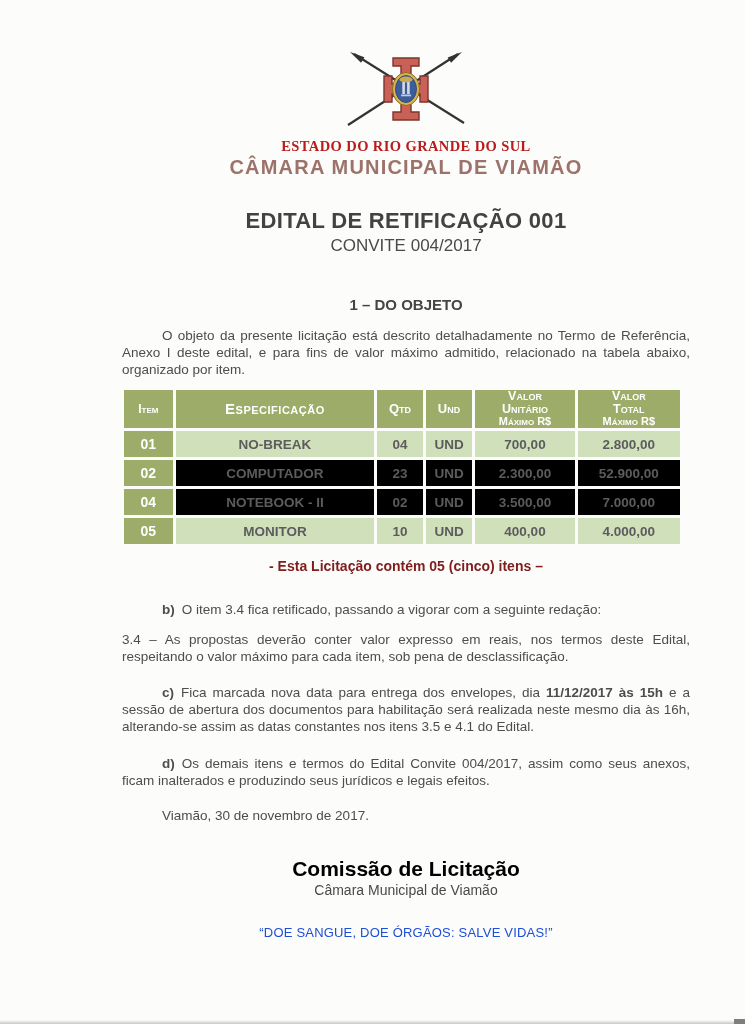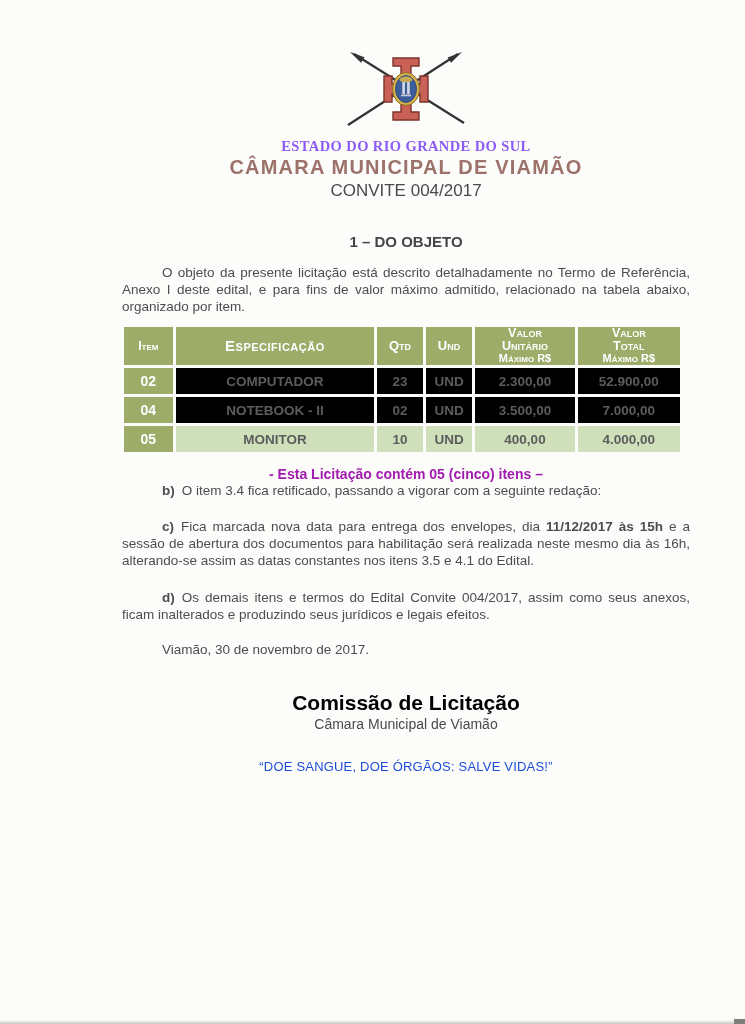--- a/index.html
+++ b/index.html
@@ -11,40 +11,40 @@
     position:relative; overflow:hidden;
   }
   .page { position:absolute; inset:0; }
   .content { position:absolute; left:122px; top:0; width:568px; }
 
   
   .crest { display:block; width:132px; height:92px; margin:45px auto 0; }
   .hdr-line1 {
     font-family:"Liberation Serif","DejaVu Serif",serif;
     font-weight:bold; font-size:14.5px; letter-spacing:.4px;
-    color:#8b5cf6; text-align:center; margin-top:1px;
+    color:#b91c1c; text-align:center; margin-top:1px;
   }
   .hdr-line2 {
     font-weight:bold; font-size:20px; letter-spacing:1.2px;
     color:#9c726a; text-align:center; margin-top:1px;
   }
   .hdr-line3 { font-size:15.5px; color:#4c4c4c; text-align:center; margin-top:1px; }
 
   
   .title { margin-top:29px; text-align:center; font-weight:bold; font-size:22px; color:#424242; letter-spacing:.3px; }
   .subtitle { text-align:center; font-size:17px; color:#4a4a4a; margin-top:2px; }
 
   
   .para { font-size:13.5px; line-height:17px; margin:0; color:#4d4d4d; }
   .plabel { font-weight:bold; margin-right:7px; }
   .para-a   { margin-top:30px; text-indent:40px; }
-  .section-heading { margin-top:32px; text-align:center; font-weight:bold; font-size:15px; color:#454545; }
+  .section-heading { margin-top:40px; text-align:center; font-weight:bold; font-size:15px; color:#454545; }
   .para-objeto { margin-top:14px; text-align:justify; text-indent:40px; }
-  .caption { margin-top:11px; text-align:center; font-weight:bold; font-size:14px; color:#a21caf; }
-  .para-b  { text-indent:40px; }
+  .caption { margin-top:11px; text-align:center; font-weight:bold; font-size:14px; color:#7f1d1d; }
+  .para-b  { margin-top:27px; text-indent:40px; }
   .para-34 { margin-top:13px; text-align:justify; }
   .para-c  { margin-top:19px; text-align:justify; text-indent:40px; }
   .para-d  { margin-top:20px; text-align:justify; text-indent:40px; }
   .hl { font-weight:bold; }
   .date-line { margin-top:18px; text-indent:40px; }
 
   
   .items-table {
     border-collapse:separate; border-spacing:3px;
     table-layout:fixed; width:562px;
@@ -108,20 +108,21 @@
       <ellipse cx="66" cy="44" rx="10.5" ry="13.5" fill="#3c5d9c" stroke="#2c3f6e" stroke-width="0.8"></ellipse>
       <ellipse cx="66" cy="34.5" rx="6.5" ry="3" fill="#d8b44a" opacity="0.9"></ellipse>
       <rect x="62.3" y="37" width="2.6" height="12" fill="#d4d9e6"></rect>
       <rect x="67.1" y="37" width="2.6" height="12" fill="#d4d9e6"></rect>
       <rect x="61" y="49.5" width="10" height="1.8" fill="#c4cad8"></rect>
     </svg>
 
     <div class="hdr-line1">ESTADO DO RIO GRANDE DO SUL</div>
     <div class="hdr-line2">CÂMARA MUNICIPAL DE VIAMÃO</div>
 
+    <div class="title">EDITAL DE RETIFICAÇÃO 001</div>
     <div class="subtitle">CONVITE 004/2017</div>
 
 
     <div class="section-heading">1 – DO OBJETO</div>
 
     <p class="para para-objeto">O objeto da presente licitação está descrito detalhadamente no Termo de Referência, Anexo I deste edital, e para fins de valor máximo admitido, relacionado na tabela abaixo, organizado por item.</p>
 
     <table class="items-table">
       <colgroup>
         <col style="width:48px">
@@ -143,20 +144,28 @@
               <span class="vsmall">Máximo R$</span>
             </th>
           <th class="th-valor">
               <span class="vline">Valor</span>
               <span class="vline">Total</span>
               <span class="vsmall">Máximo R$</span>
             </th>
         </tr>
       </thead>
       <tbody>
+        <tr class="row-odd">
+          <td class="td-item">01</td>
+          <td class="td-data">NO-BREAK</td>
+          <td class="td-data">04</td>
+          <td class="td-data">UND</td>
+          <td class="td-data">700,00</td>
+          <td class="td-data">2.800,00</td>
+        </tr>
         <tr class="row-even">
           <td class="td-item">02</td>
           <td class="td-data">COMPUTADOR</td>
           <td class="td-data">23</td>
           <td class="td-data">UND</td>
           <td class="td-data">2.300,00</td>
           <td class="td-data">52.900,00</td>
         </tr>
         <tr class="row-even">
           <td class="td-item">04</td>
@@ -174,20 +183,21 @@
           <td class="td-data">400,00</td>
           <td class="td-data">4.000,00</td>
         </tr>
       </tbody>
     </table>
 
     <div class="caption">- Esta Licitação contém 05 (cinco) itens –</div>
 
     <p class="para para-b"><span class="plabel">b)</span><span>O item 3.4 fica retificado, passando a vigorar com a seguinte redação:</span></p>
 
+    <p class="para para-34">3.4 – As propostas deverão conter valor expresso em reais, nos termos deste Edital, respeitando o valor máximo para cada item, sob pena de desclassificação.</p>
 
     <p class="para para-c"><span class="plabel">c)</span><span>Fica marcada nova data para entrega dos envelopes, dia </span><span class="hl">11/12/2017 às 15h</span><span> e a sessão de abertura dos documentos para habilitação será realizada neste mesmo dia às 16h, alterando-se assim as datas constantes nos itens 3.5 e 4.1 do Edital.</span></p>
 
     <p class="para para-d"><span class="plabel">d)</span><span>Os demais itens e termos do Edital Convite 004/2017, assim como seus anexos, ficam inalterados e produzindo seus jurídicos e legais efeitos.</span></p>
 
     <p class="para date-line">Viamão, 30 de novembro de 2017.</p>
 
     <div class="sig-title">Comissão de Licitação</div>
     <div class="sig-sub">Câmara Municipal de Viamão</div>
 

